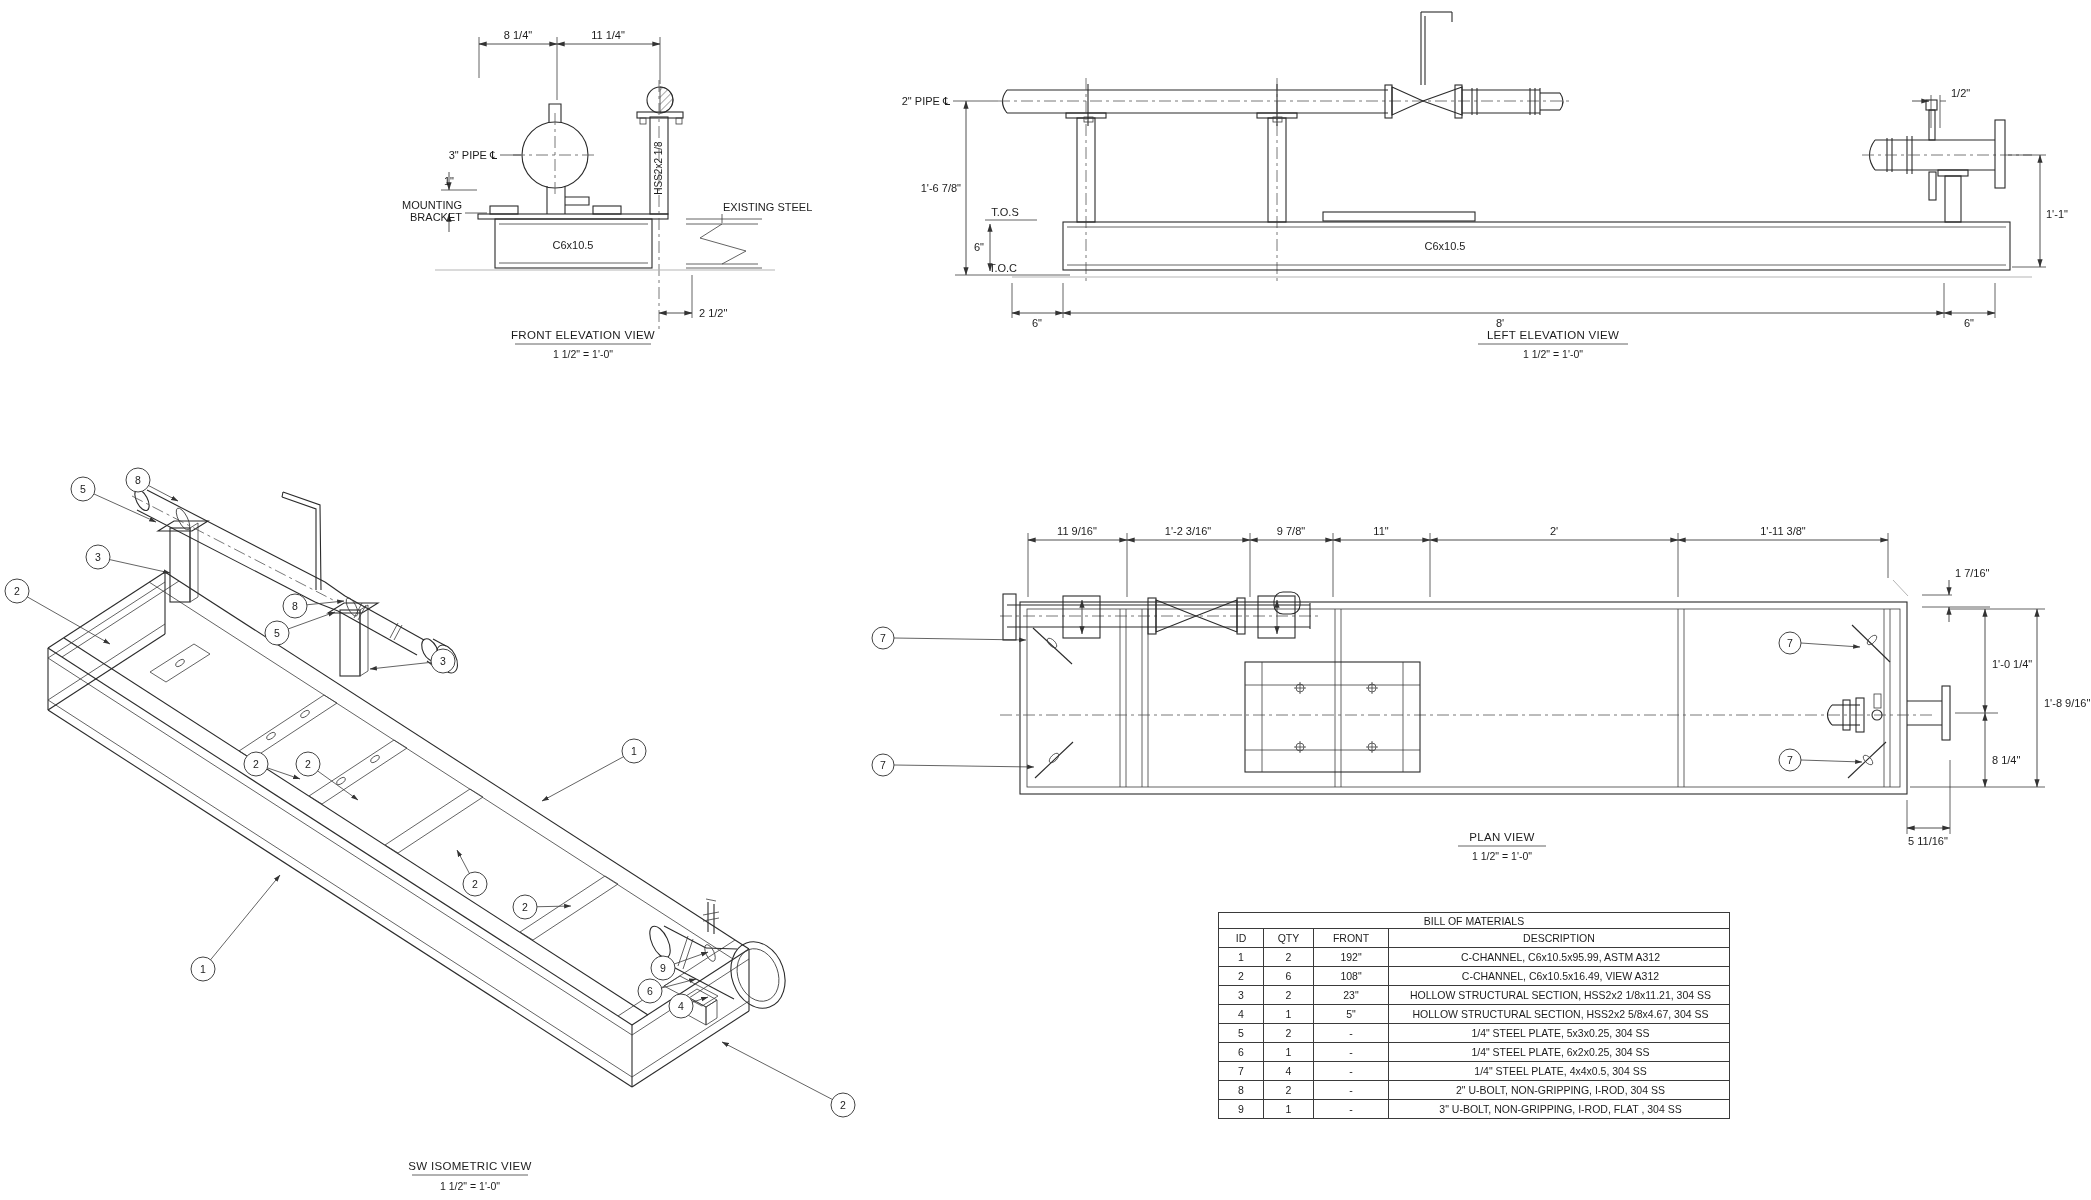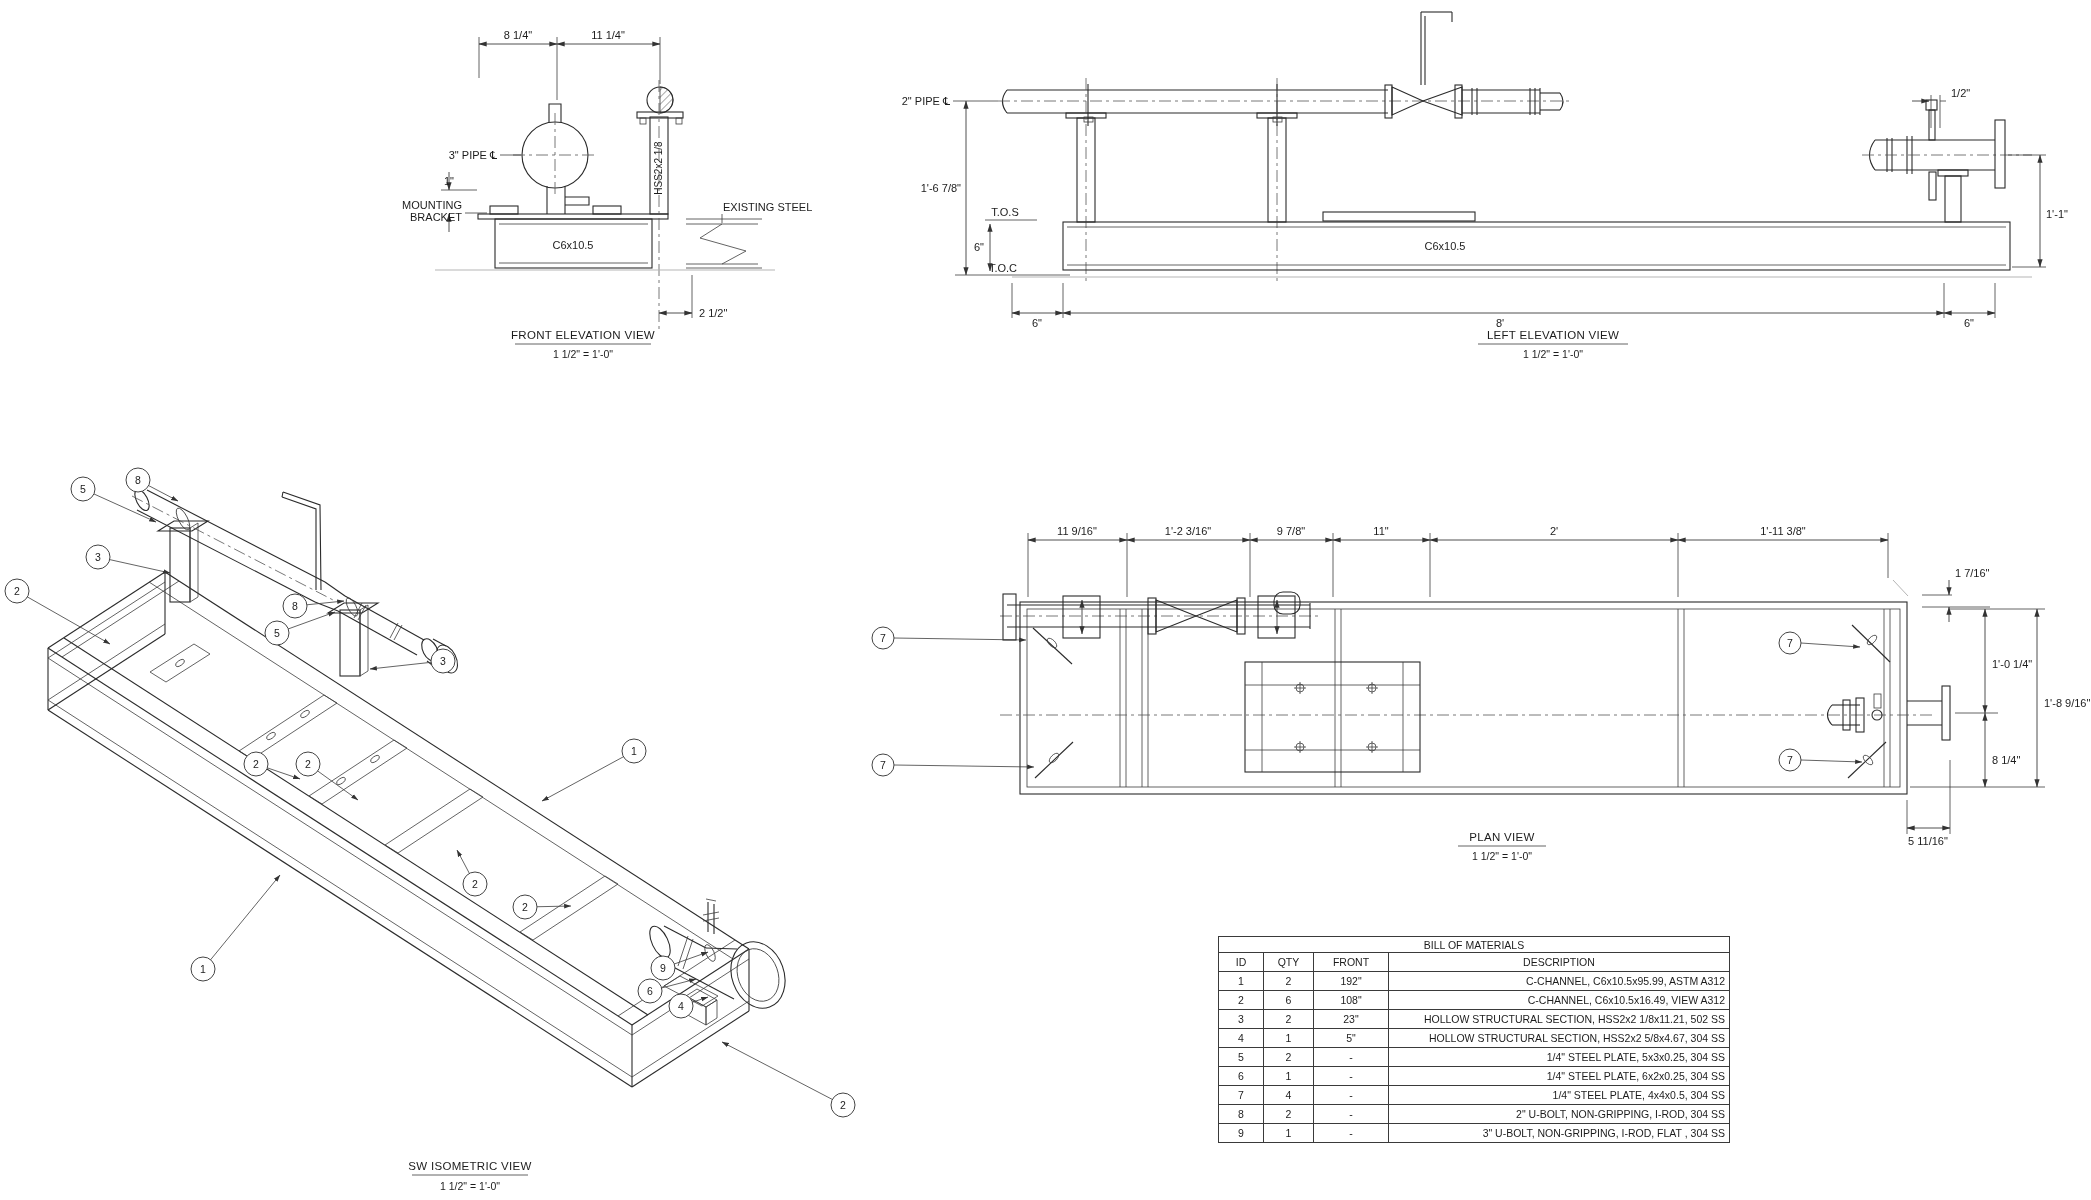--- a/index.html
+++ b/index.html
@@ -12,25 +12,25 @@
   .dim{stroke:#3c3c3c;stroke-width:0.9;fill:none;}
   .cl{stroke:#555;stroke-width:0.8;fill:none;stroke-dasharray:12 4 3 4;}
   .lt{stroke:#b5b5b5;stroke-width:1;fill:none;}
   .bal{fill:#fff;stroke:#444;stroke-width:1;}
   text{fill:#1c1c1c;font-family:"Liberation Sans","DejaVu Sans",sans-serif;font-size:11px;}
   .tt{font-size:11.5px;letter-spacing:.3px;}
   .tb{font-size:10.5px;}
   .tv{font-size:10px;}
   
   .bom{position:absolute;left:1218px;top:912px;width:512px;height:202px;border-collapse:collapse;
-       table-layout:fixed;background:#fff;margin-top:24px;}
+       table-layout:fixed;background:#fff;}
   .bom td,.bom th{border:1px solid #3a3a3a;font-size:10.5px;font-weight:normal;color:#1c1c1c;
        padding:0 4px;text-align:center;height:18px;overflow:hidden;white-space:nowrap;}
   .bom .ttl{height:15px;}
-  .bom .desc{text-align:right;padding-left:7px;}
+  .bom .desc{text-align:center;padding-left:7px;}
 </style>
 </head>
 <body>
 
 <div class="container">
 <svg width="2091" height="1200" viewBox="0 0 2091 1200">
   <defs>
     <marker id="arr" viewBox="0 0 10 10" refX="9.5" refY="5" markerWidth="9" markerHeight="9" orient="auto-start-reverse">
       <path d="M0,1.8 L10,5 L0,8.2 Z" fill="#333"></path>
     </marker>
@@ -527,21 +527,21 @@
   <tr>
     <td>2</td>
     <td>6</td>
     <td>108"</td>
     <td class="desc">C-CHANNEL, C6x10.5x16.49,  VIEW A312</td>
   </tr>
   <tr>
     <td>3</td>
     <td>2</td>
     <td>23"</td>
-    <td class="desc">HOLLOW STRUCTURAL SECTION, HSS2x2 1/8x11.21, 502 SS</td>
+    <td class="desc">HOLLOW STRUCTURAL SECTION, HSS2x2 1/8x11.21, 304 SS</td>
   </tr>
   <tr>
     <td>4</td>
     <td>1</td>
     <td>5"</td>
     <td class="desc">HOLLOW STRUCTURAL SECTION, HSS2x2 5/8x4.67, 304 SS</td>
   </tr>
   <tr>
     <td>5</td>
     <td>2</td>

